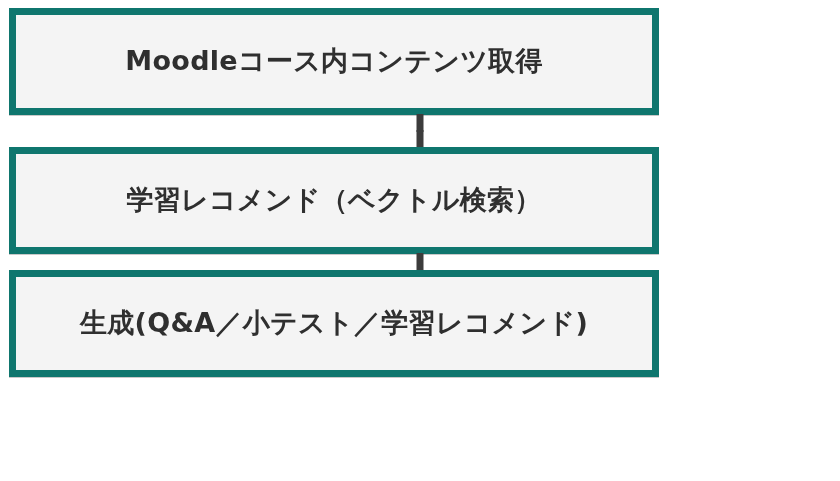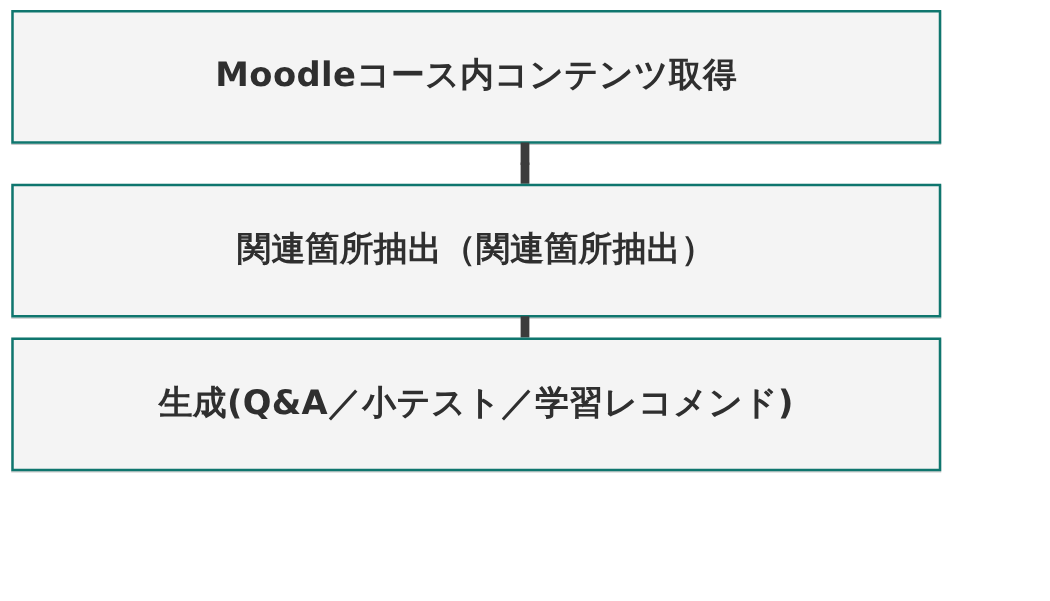--- a/index.html
+++ b/index.html
@@ -27,23 +27,23 @@
     left: 9px;
     top: 8px;
     width: 822px;
     display: flex;
     flex-direction: column;
   }
 
   .flow-node {
     position: relative;
     box-sizing: border-box;
-    width: 744px;
+    width: 650px;
     height: 107px;
-    border: 2px solid #0f766e;
+    border: 7px solid #0f766e;
     background: #f4f4f4;
     display: flex;
     align-items: center;
     justify-content: center;
     box-shadow: 0 1px 0 0 #c9c9c9;
   }
 
   .flow-node-label {
     font-size: 27px;
     font-weight: bold;
@@ -84,21 +84,21 @@
     <div class="flow-connector">
       <div class="connector-bar"></div>
     </div>
 
 
     <div class="flow-connector">
       <div class="connector-bar"></div>
     </div>
 
     <div class="flow-node">
-      <span class="flow-node-label">関連箇所抽出（関連箇所抽出）</span>
+      <span class="flow-node-label">学習レコメンド（ベクトル検索）</span>
     </div>
 
     <div class="flow-connector">
       <div class="connector-bar"></div>
     </div>
 
     <div class="flow-node">
       <span class="flow-node-label">生成(Q&amp;A／小テスト／学習レコメンド)</span>
     </div>
 

